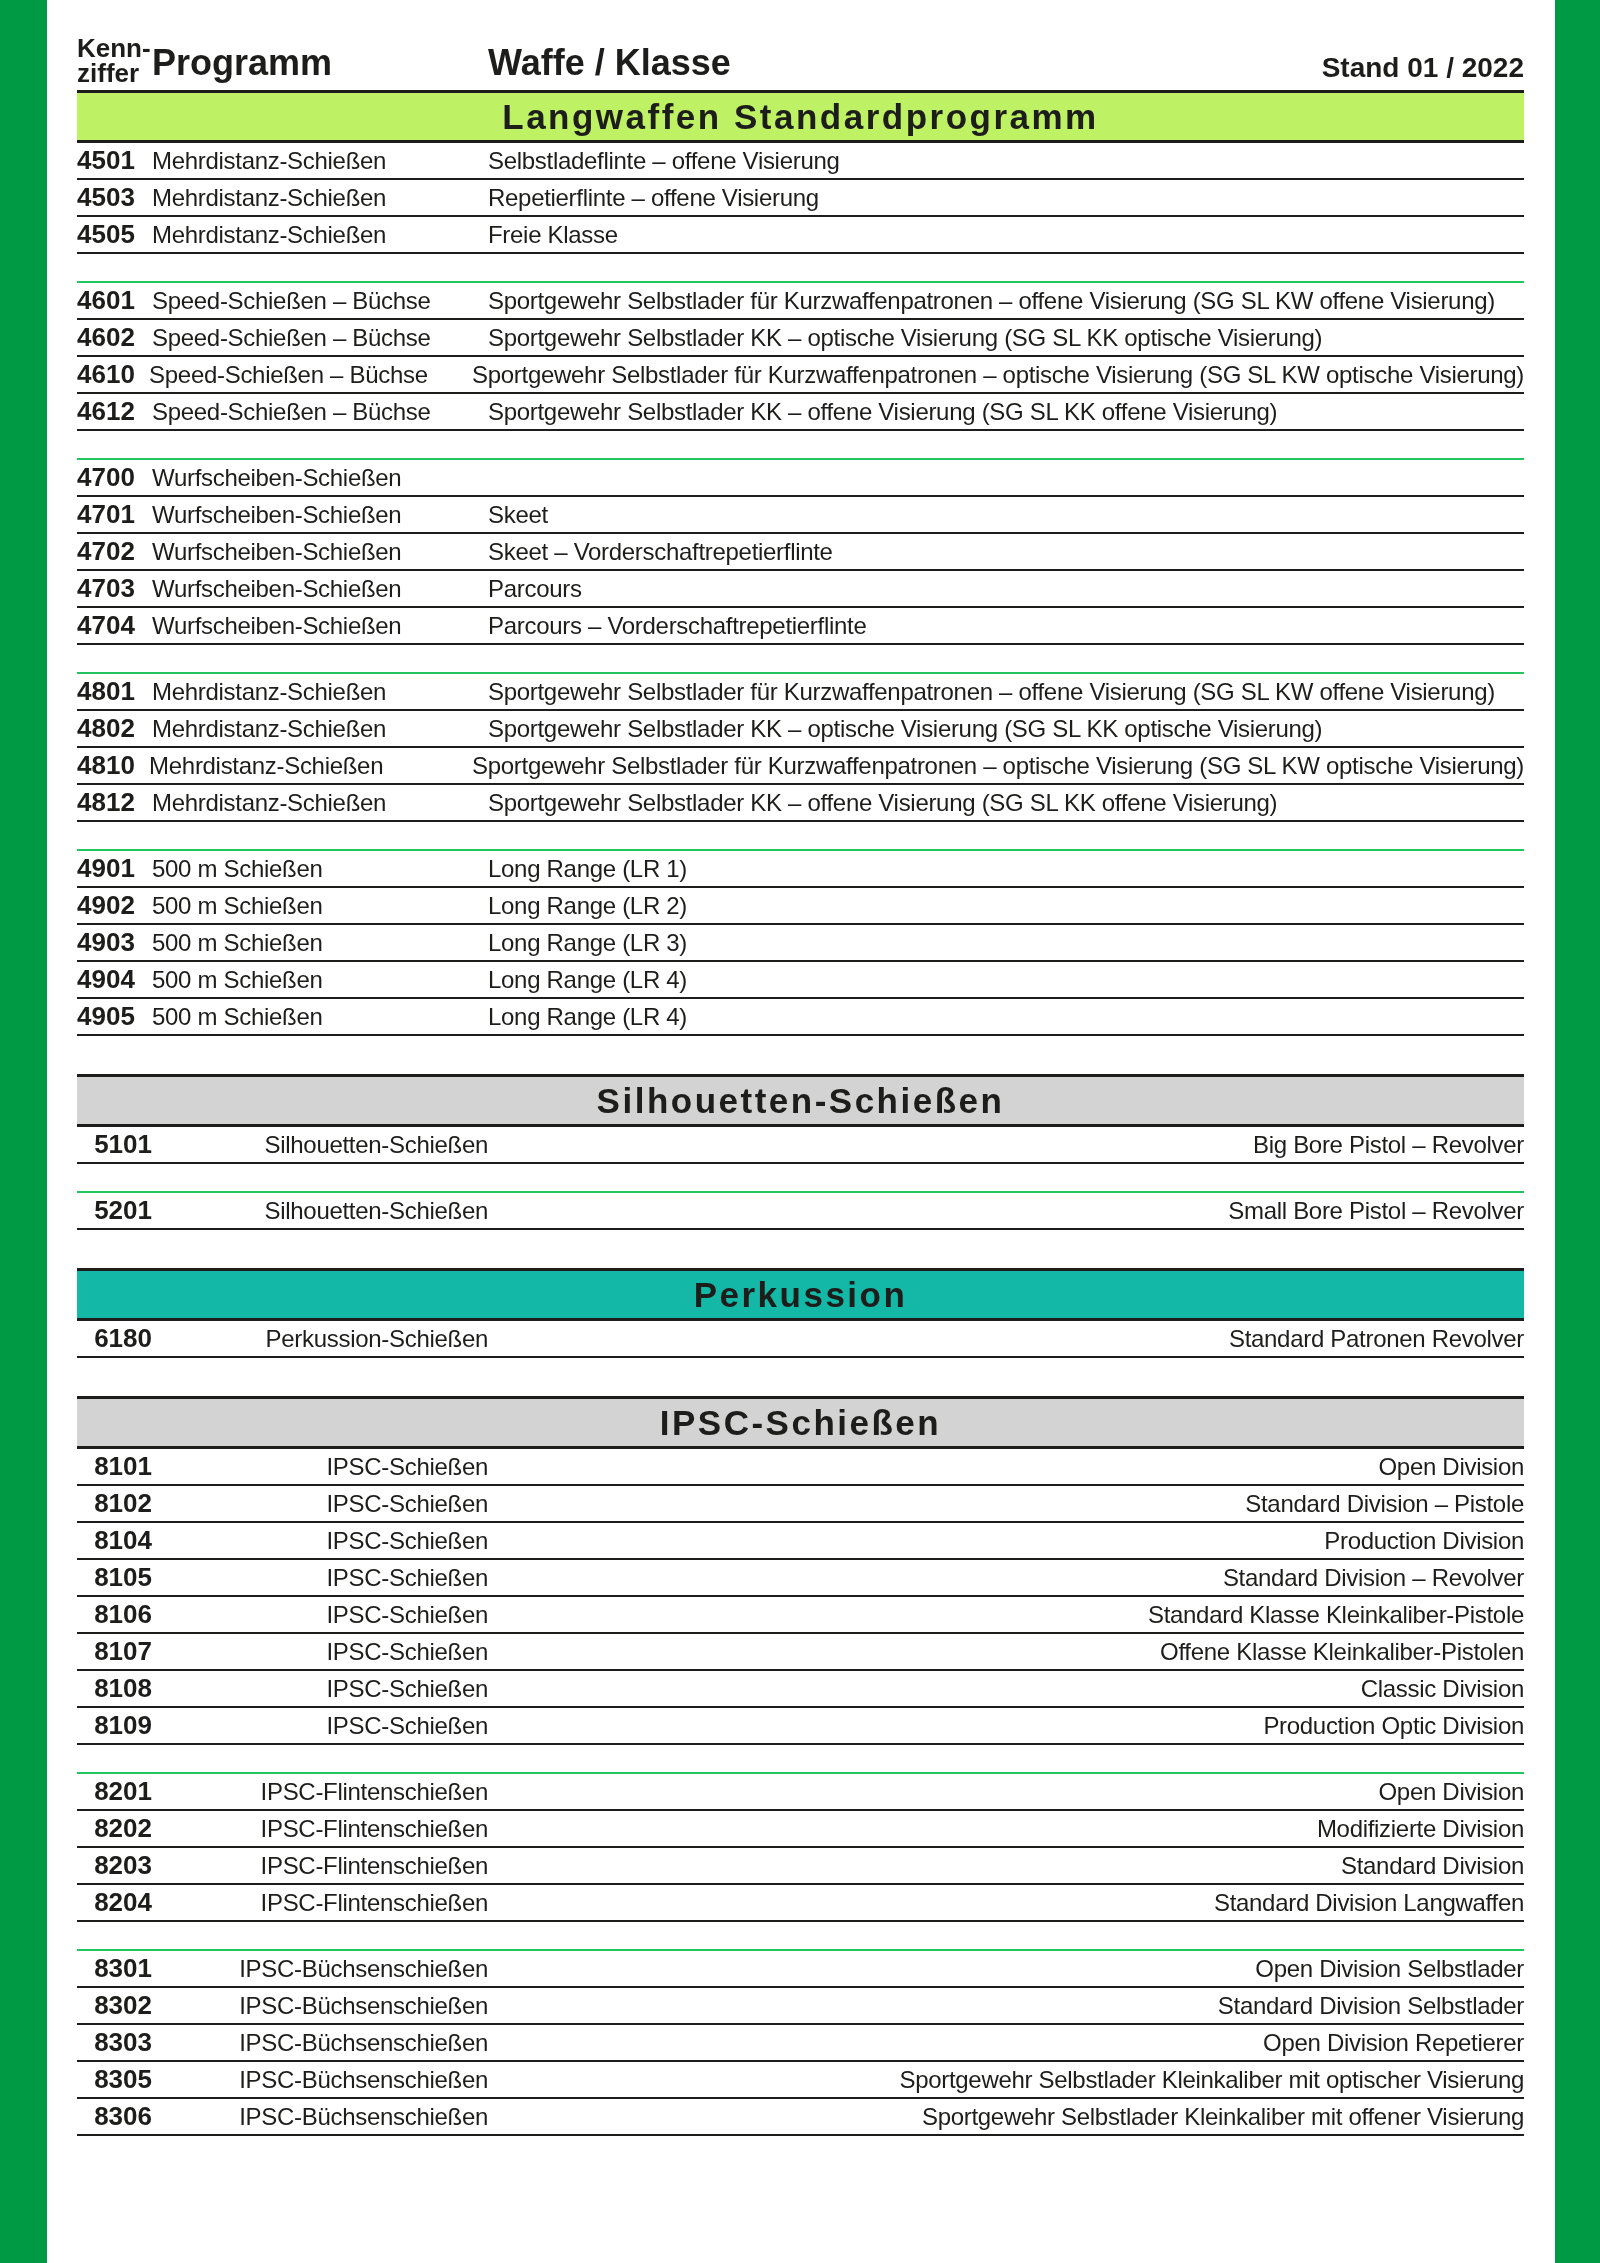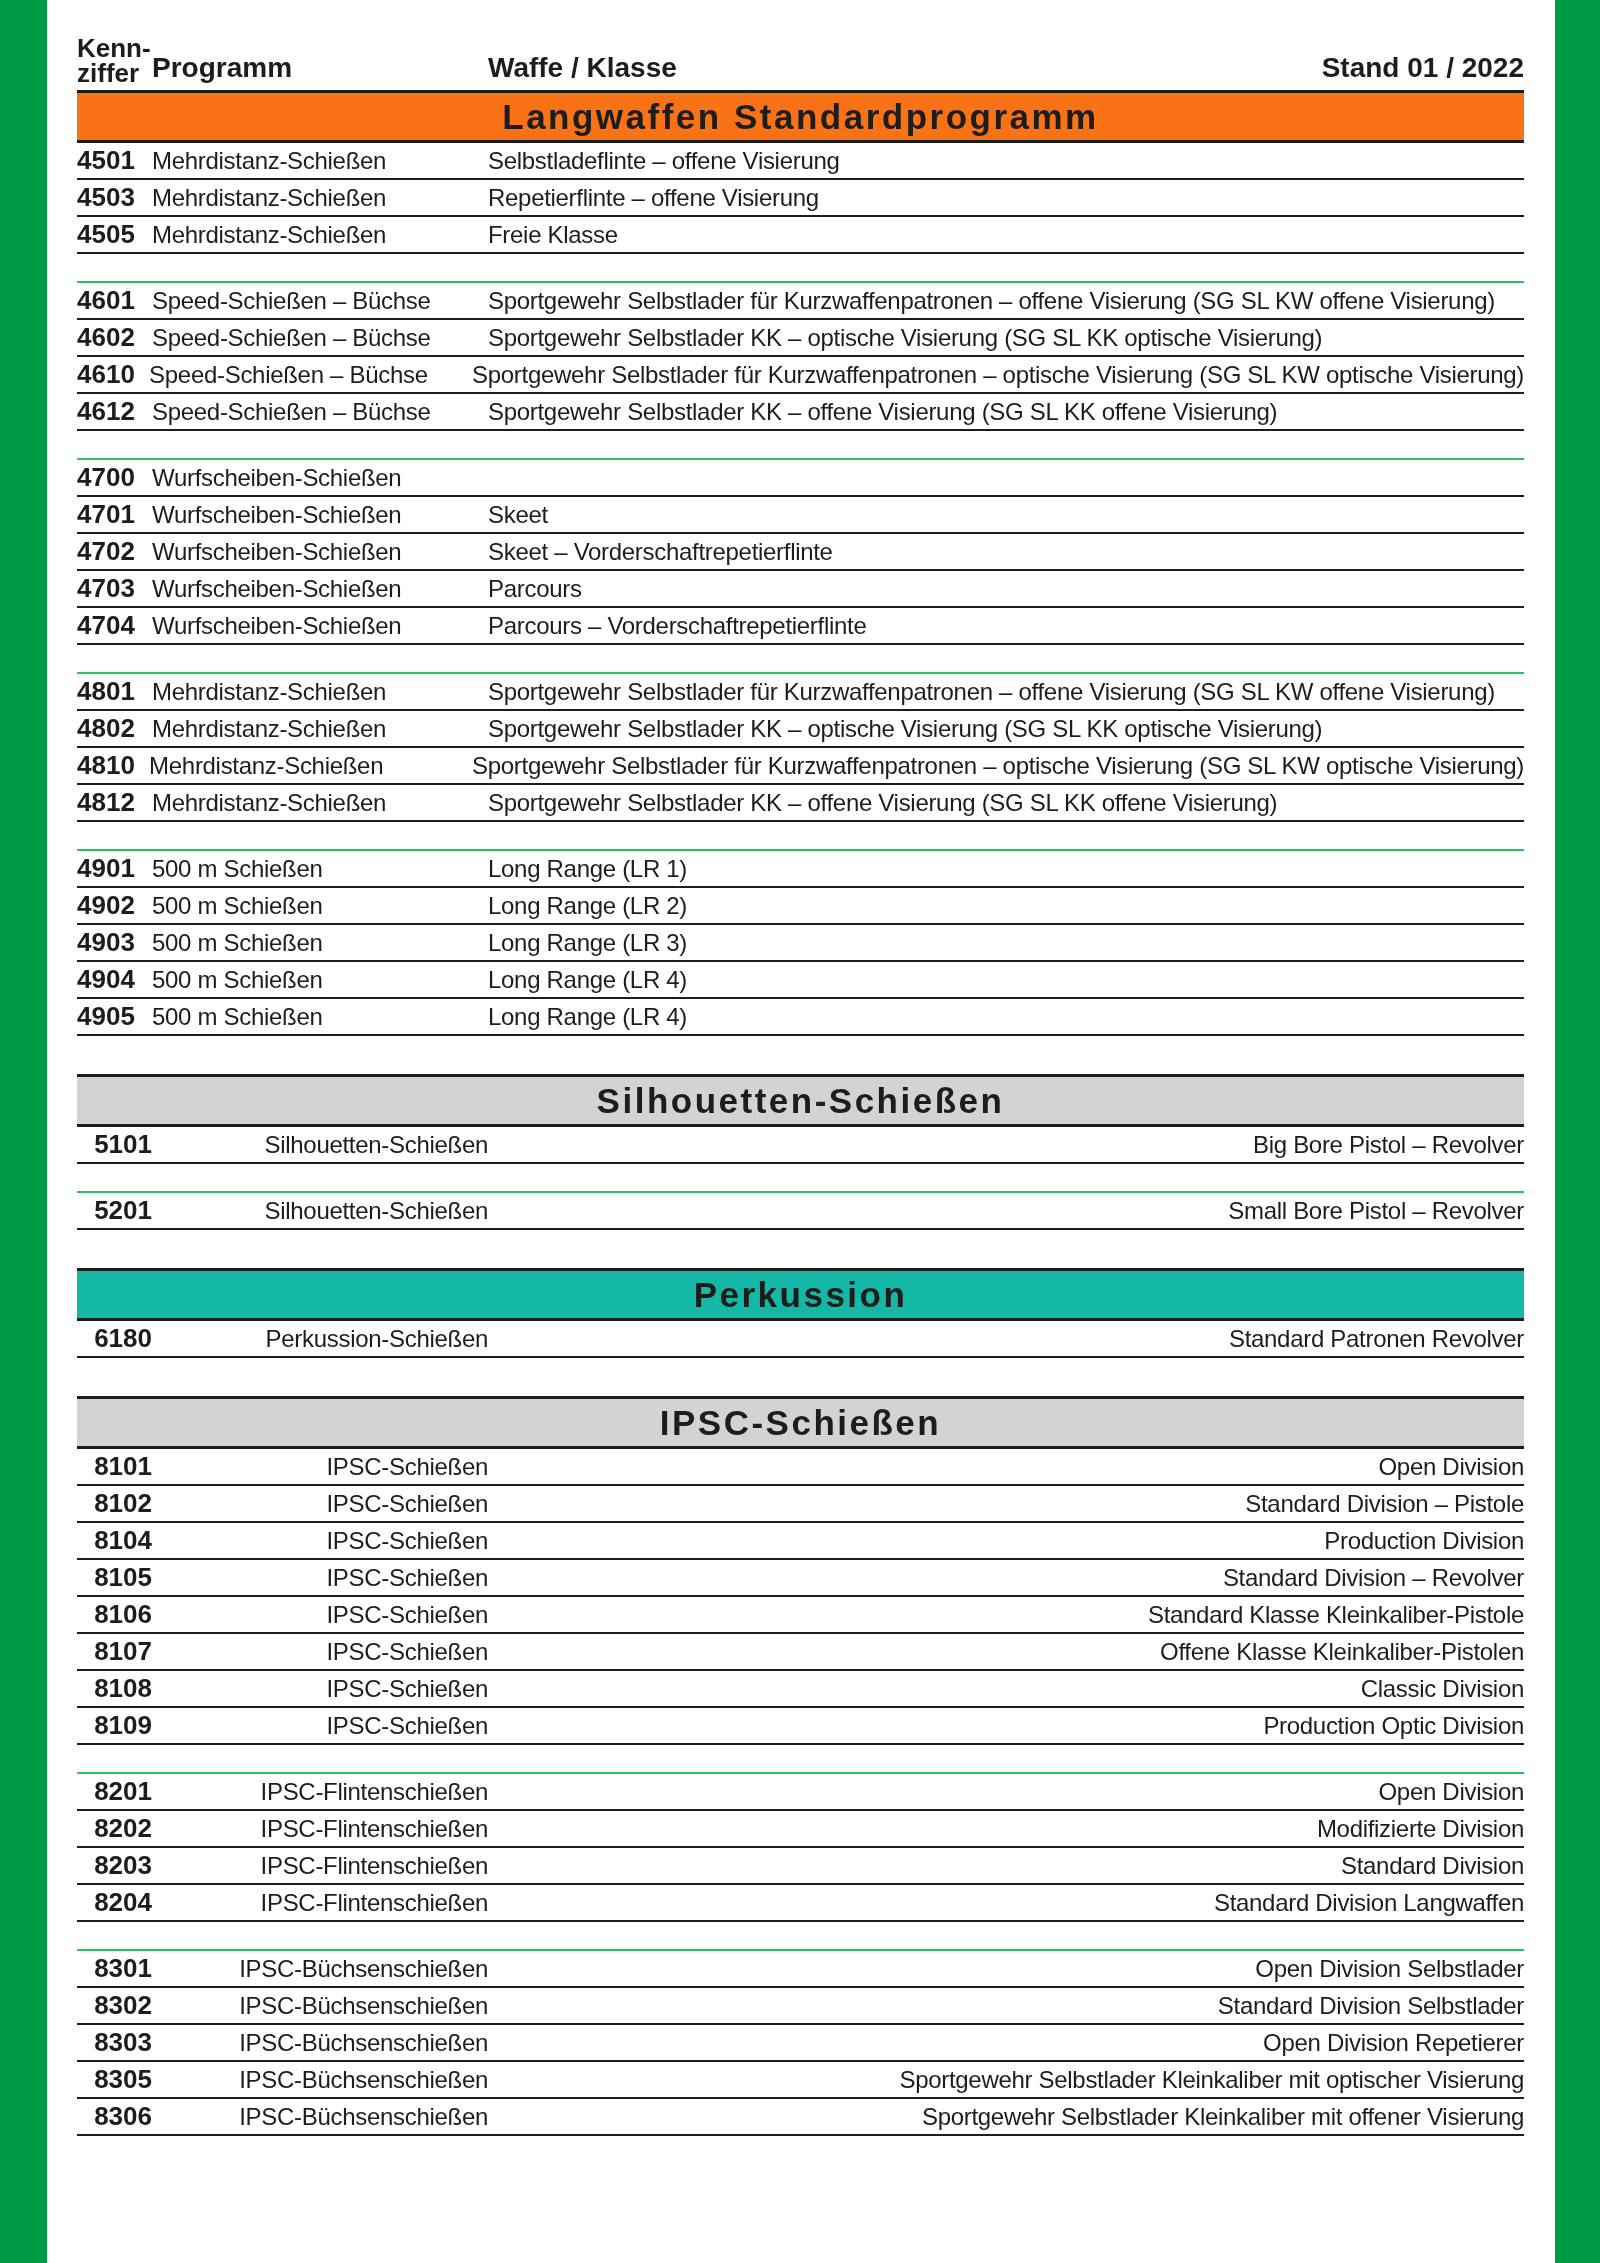--- a/index.html
+++ b/index.html
@@ -7,21 +7,21 @@
     width:1600px;height:2263px;position:relative;overflow:hidden;
     font-family:"Liberation Sans", sans-serif;color:#1d1d1b;
   }
   .green-bar{position:absolute;top:0;height:2263px;background:#009a44;}
   .green-bar.left{left:0;width:47px;}
   .green-bar.right{right:0;width:45px;}
   .content{position:absolute;left:77px;top:0;width:1447px;}
   
   .thead{display:flex;align-items:flex-end;padding-top:36px;padding-bottom:4px;}
   .col-code{width:75px;font-weight:bold;font-size:26px;line-height:25px;}
-  .thead .col-program,.thead .col-klasse{font-weight:bold;font-size:28px;padding-bottom:2px;}
+  .thead .col-program,.thead .col-klasse{font-weight:bold;font-size:36px;padding-bottom:2px;}
   .thead .col-program{width:336px;}
   .thead .col-klasse{flex:1;}
   .thead .stand{margin-left:auto;font-weight:bold;font-size:28px;padding-bottom:2px;white-space:nowrap;text-align:center;}
   
   .section{margin-top:0;}
   .section + .section{margin-top:38px;text-align:right;}
   .section-bar{
     height:47px;background:#d3d3d3;
     border-top:3px solid #1d1d1b;border-bottom:3px solid #1d1d1b;
     display:flex;align-items:center;justify-content:center;
@@ -45,21 +45,21 @@
     <div class="col-code">
       <span>Kenn-</span><br>
       <span>ziffer</span>
     </div>
     <div class="col-program">Programm</div>
     <div class="col-klasse">Waffe / Klasse</div>
     <div class="stand">Stand 01 / 2022</div>
   </div>
   <div id="sections">
       <div class="section">
-        <div class="section-bar" style="background: #f97316; border-top-color: rgb(29, 29, 27); border-bottom-color: rgb(29, 29, 27);">Langwaffen Standardprogramm</div>
+        <div class="section-bar" style="background: #bef264; border-top-color: rgb(29, 29, 27); border-bottom-color: rgb(29, 29, 27);">Langwaffen Standardprogramm</div>
         <div class="group first">
           <div class="row">
             <div class="code">4501</div>
             <div class="program">Mehrdistanz-Schießen</div>
             <div class="klasse">Selbstladeflinte – offene Visierung</div>
           </div>
           <div class="row">
             <div class="code">4503</div>
             <div class="program">Mehrdistanz-Schießen</div>
             <div class="klasse">Repetierflinte – offene Visierung</div>

